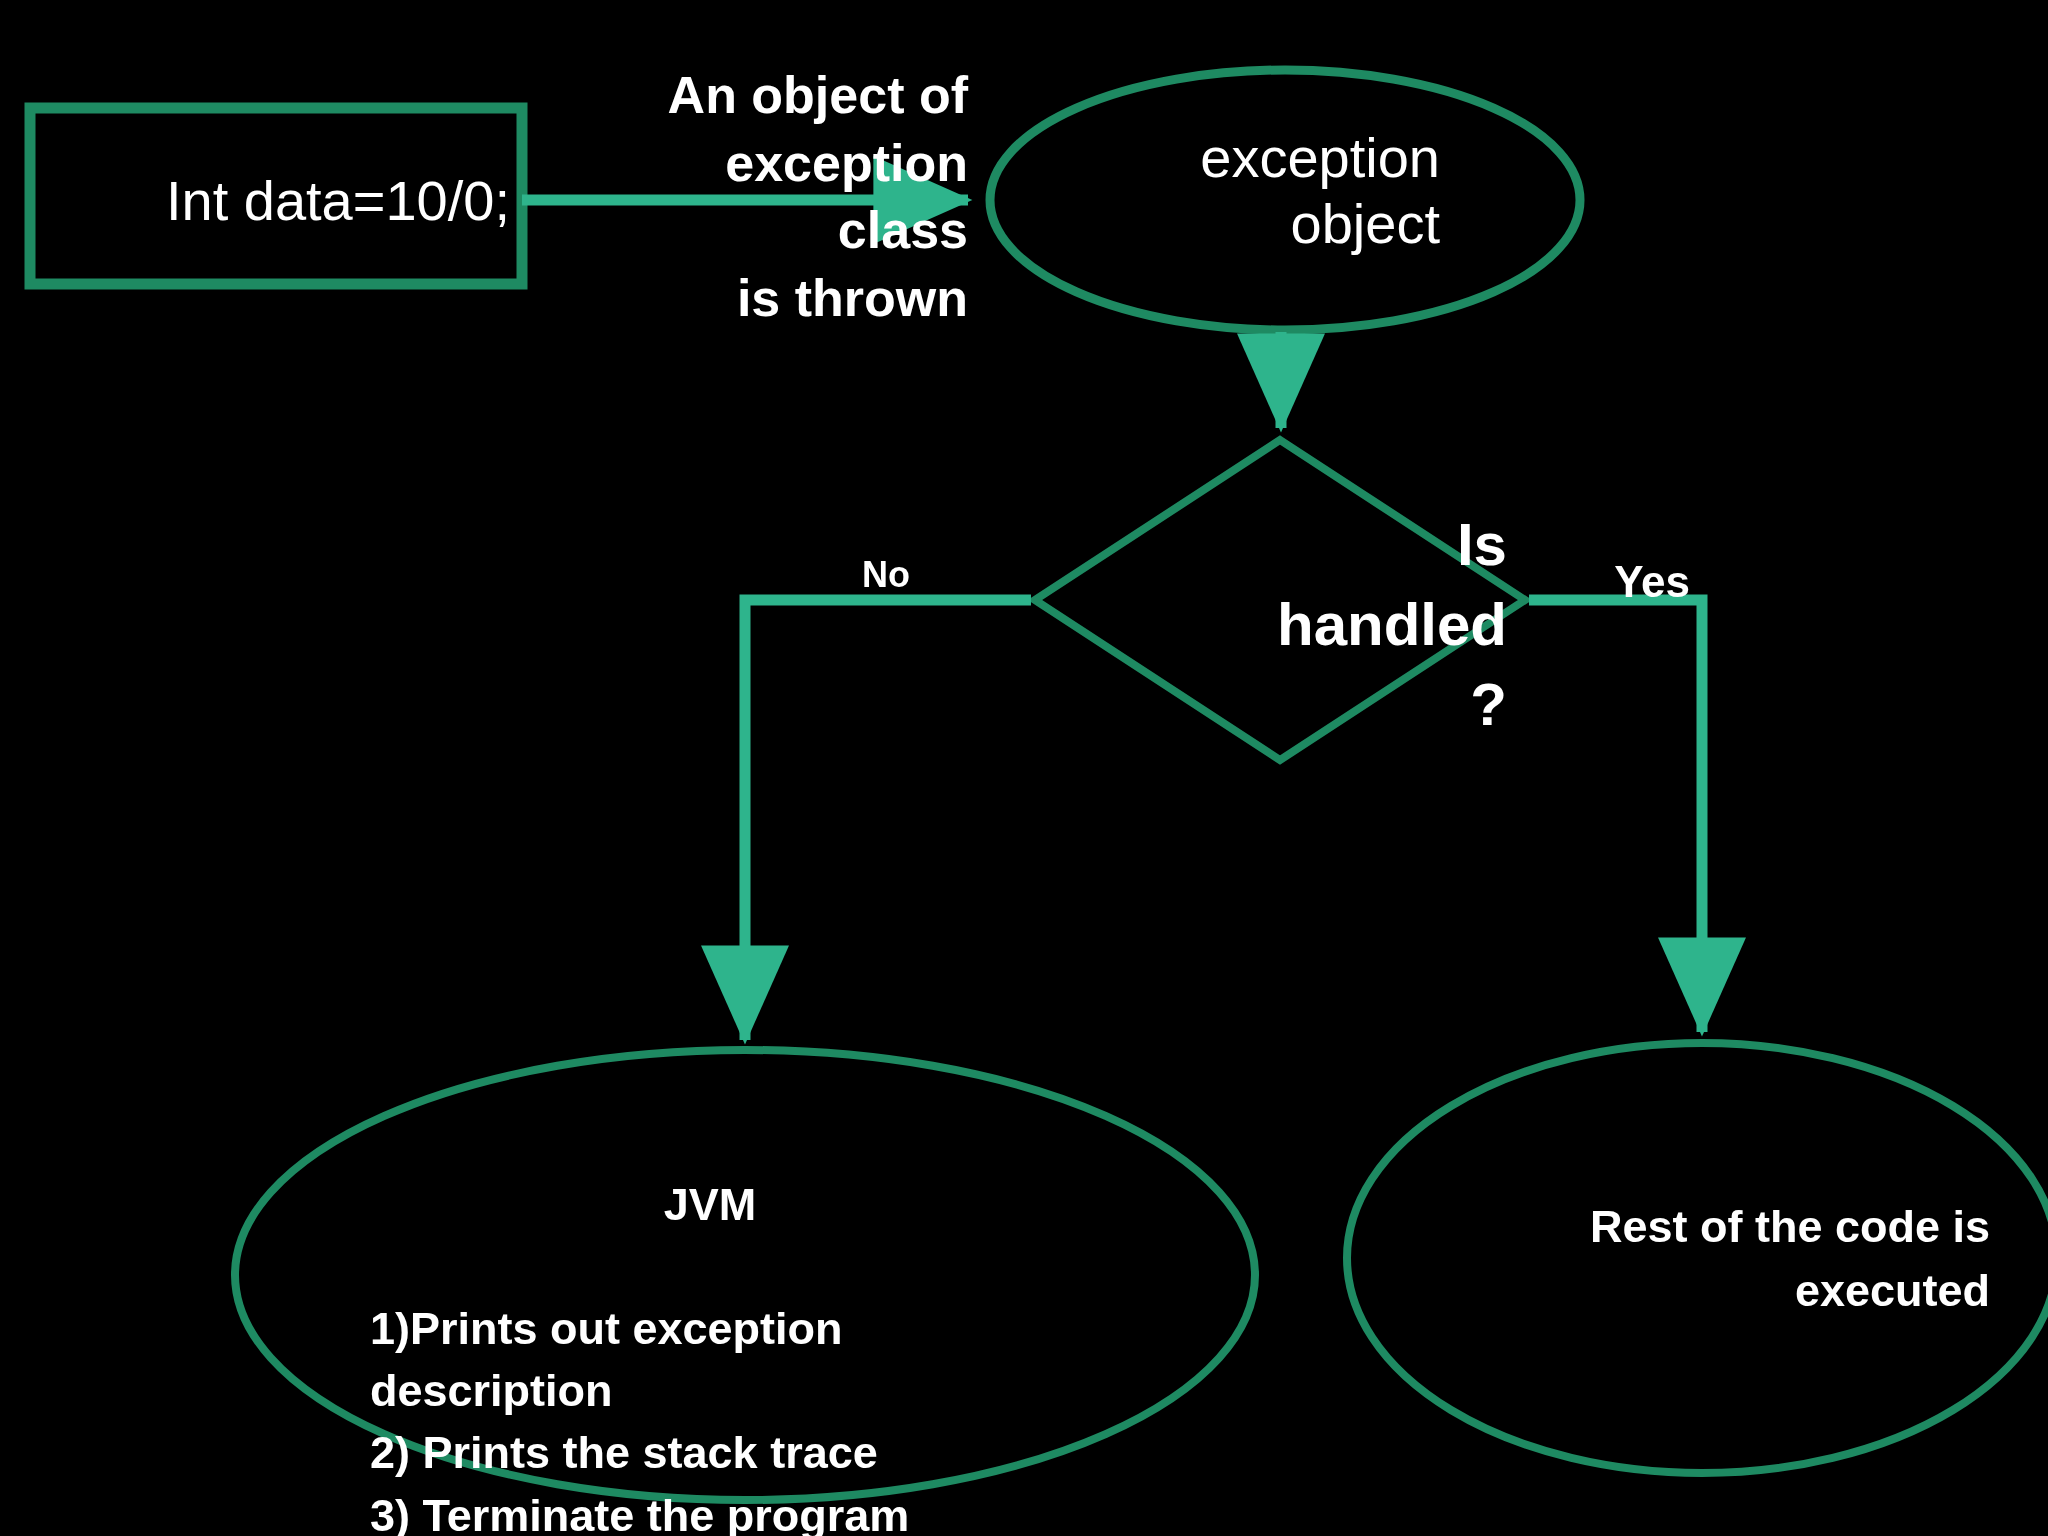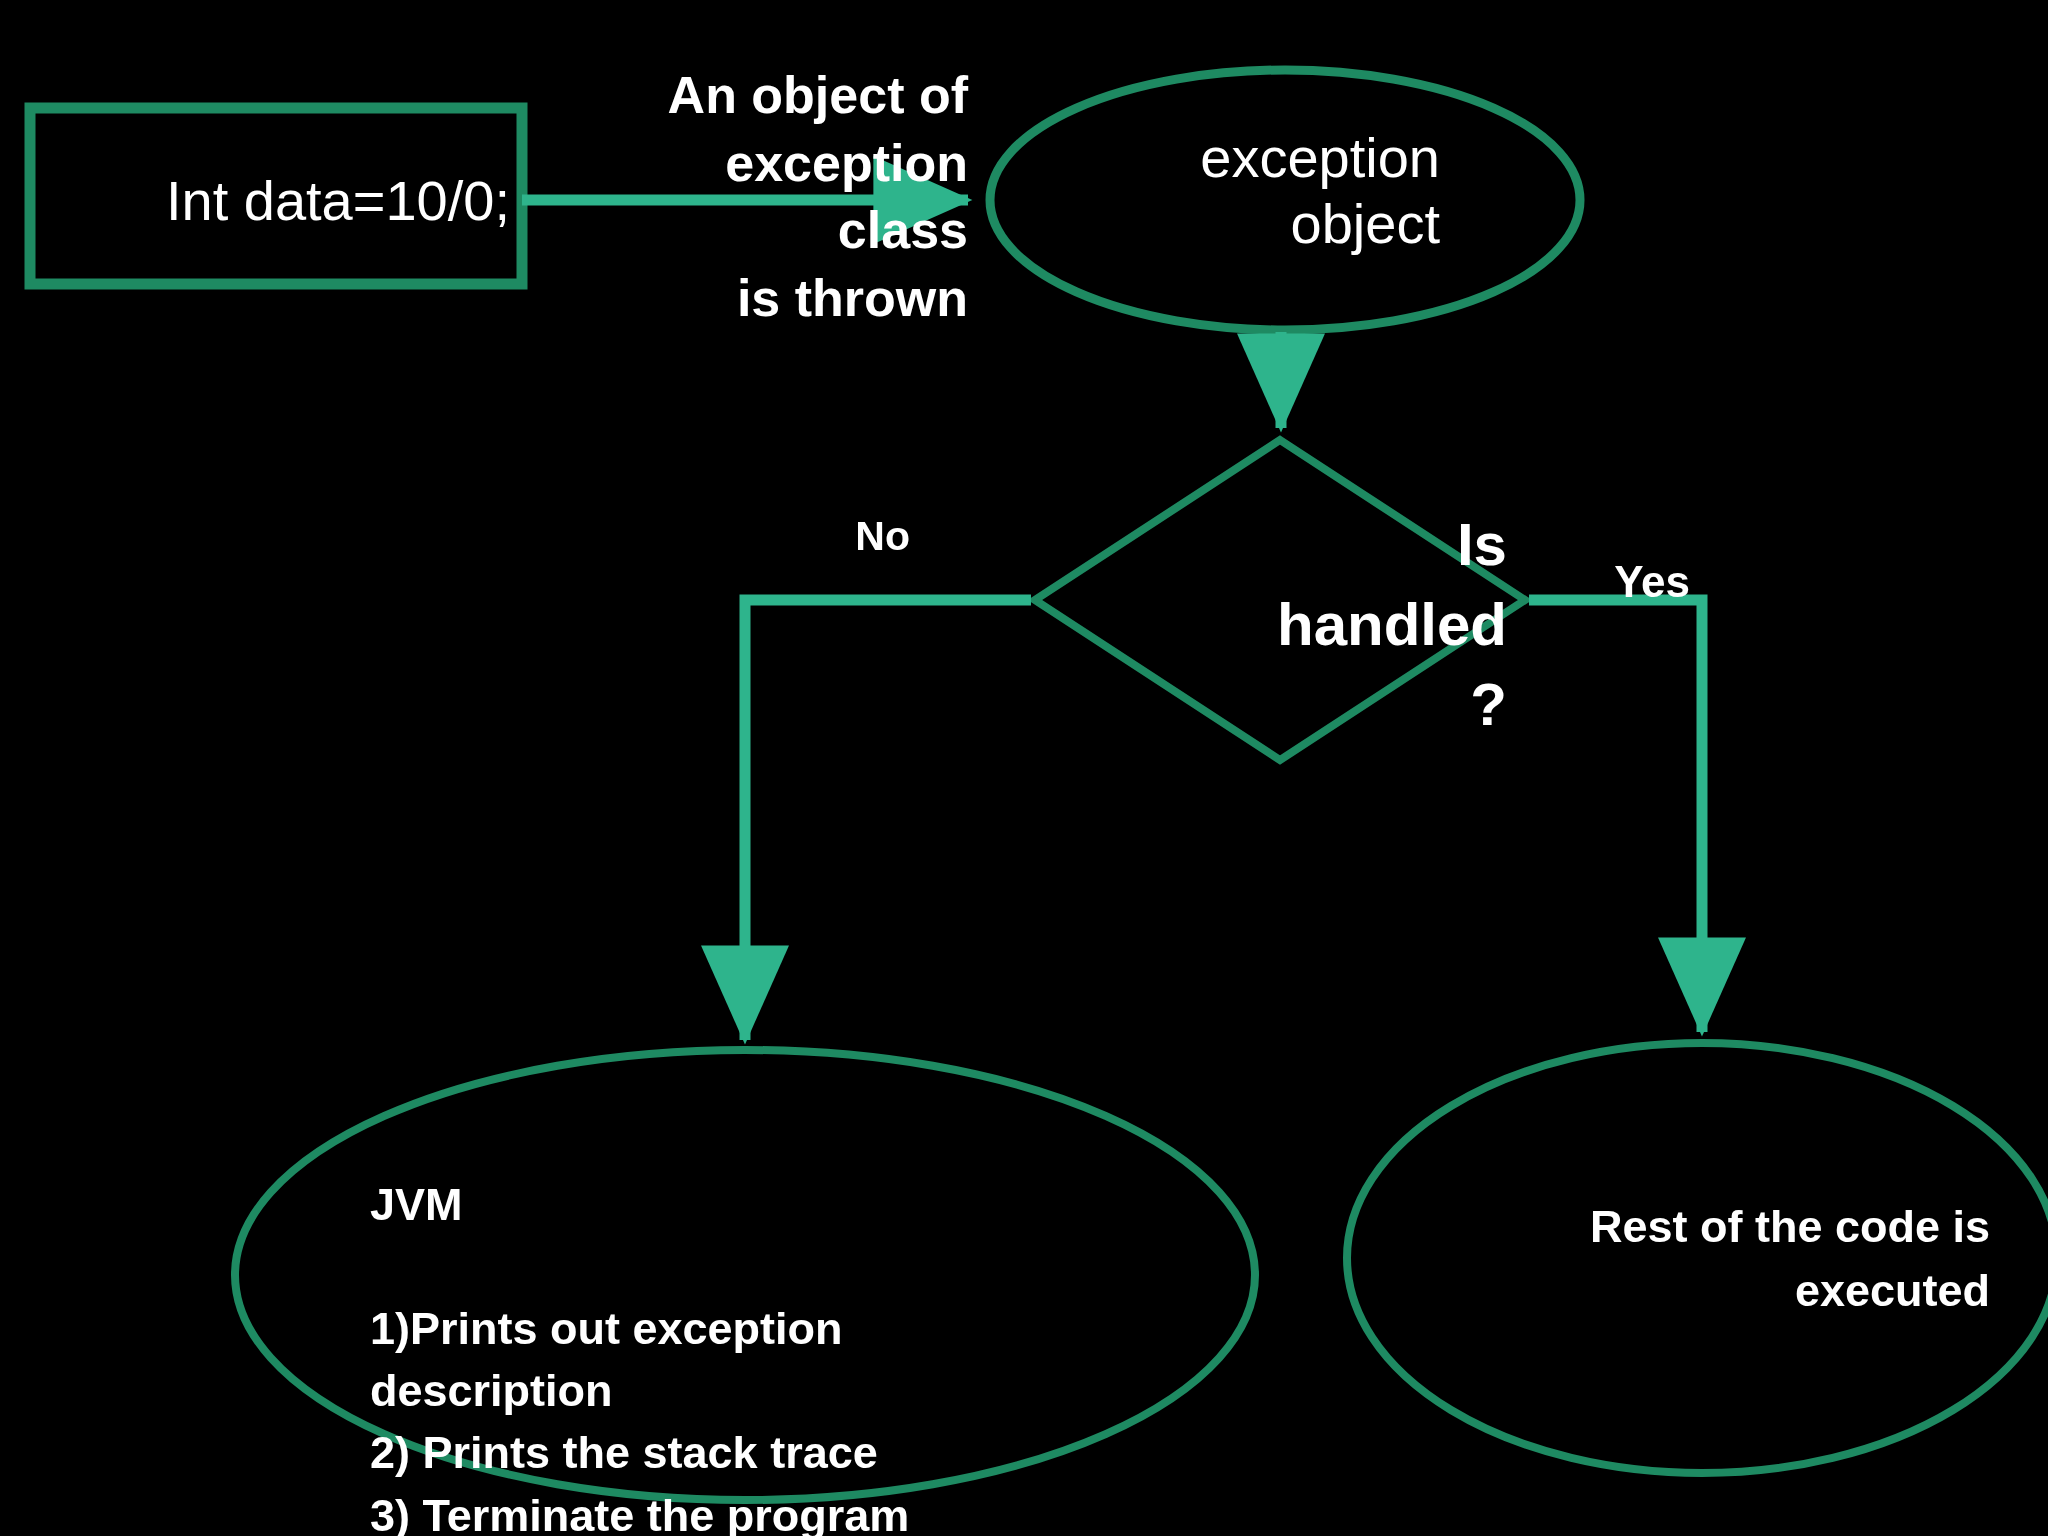--- a/index.html
+++ b/index.html
@@ -27,29 +27,29 @@
   
   #exception-object-label{
     left:1000px;top:125px;width:440px;
     font-size:56px;font-weight:400;
   }
   
   #decision-label{
     left:1187px;top:505px;width:320px;
     font-size:60px;font-weight:bold;line-height:1.33;
   }
-  #no-label{left:770px;top:512px;width:140px;font-size:41px;font-weight:bold;}
+  #no-label{left:770px;top:554px;width:140px;font-size:36px;font-weight:bold;}
   #yes-label{left:1540px;top:556px;width:150px;font-size:44px;font-weight:bold;}
 
   
   #jvm-label{
     left:370px;top:1112px;width:680px;
     font-size:45px;font-weight:bold;text-align:left;line-height:1.38;
   }
-  #jvm-title{ }
+  #jvm-title{ text-align:center; }
 
   
   #rest-label{
     left:1430px;top:1195px;width:560px;
     font-size:45px;font-weight:bold;line-height:1.42;
   }
 </style>
 </head>
 <body>
 

